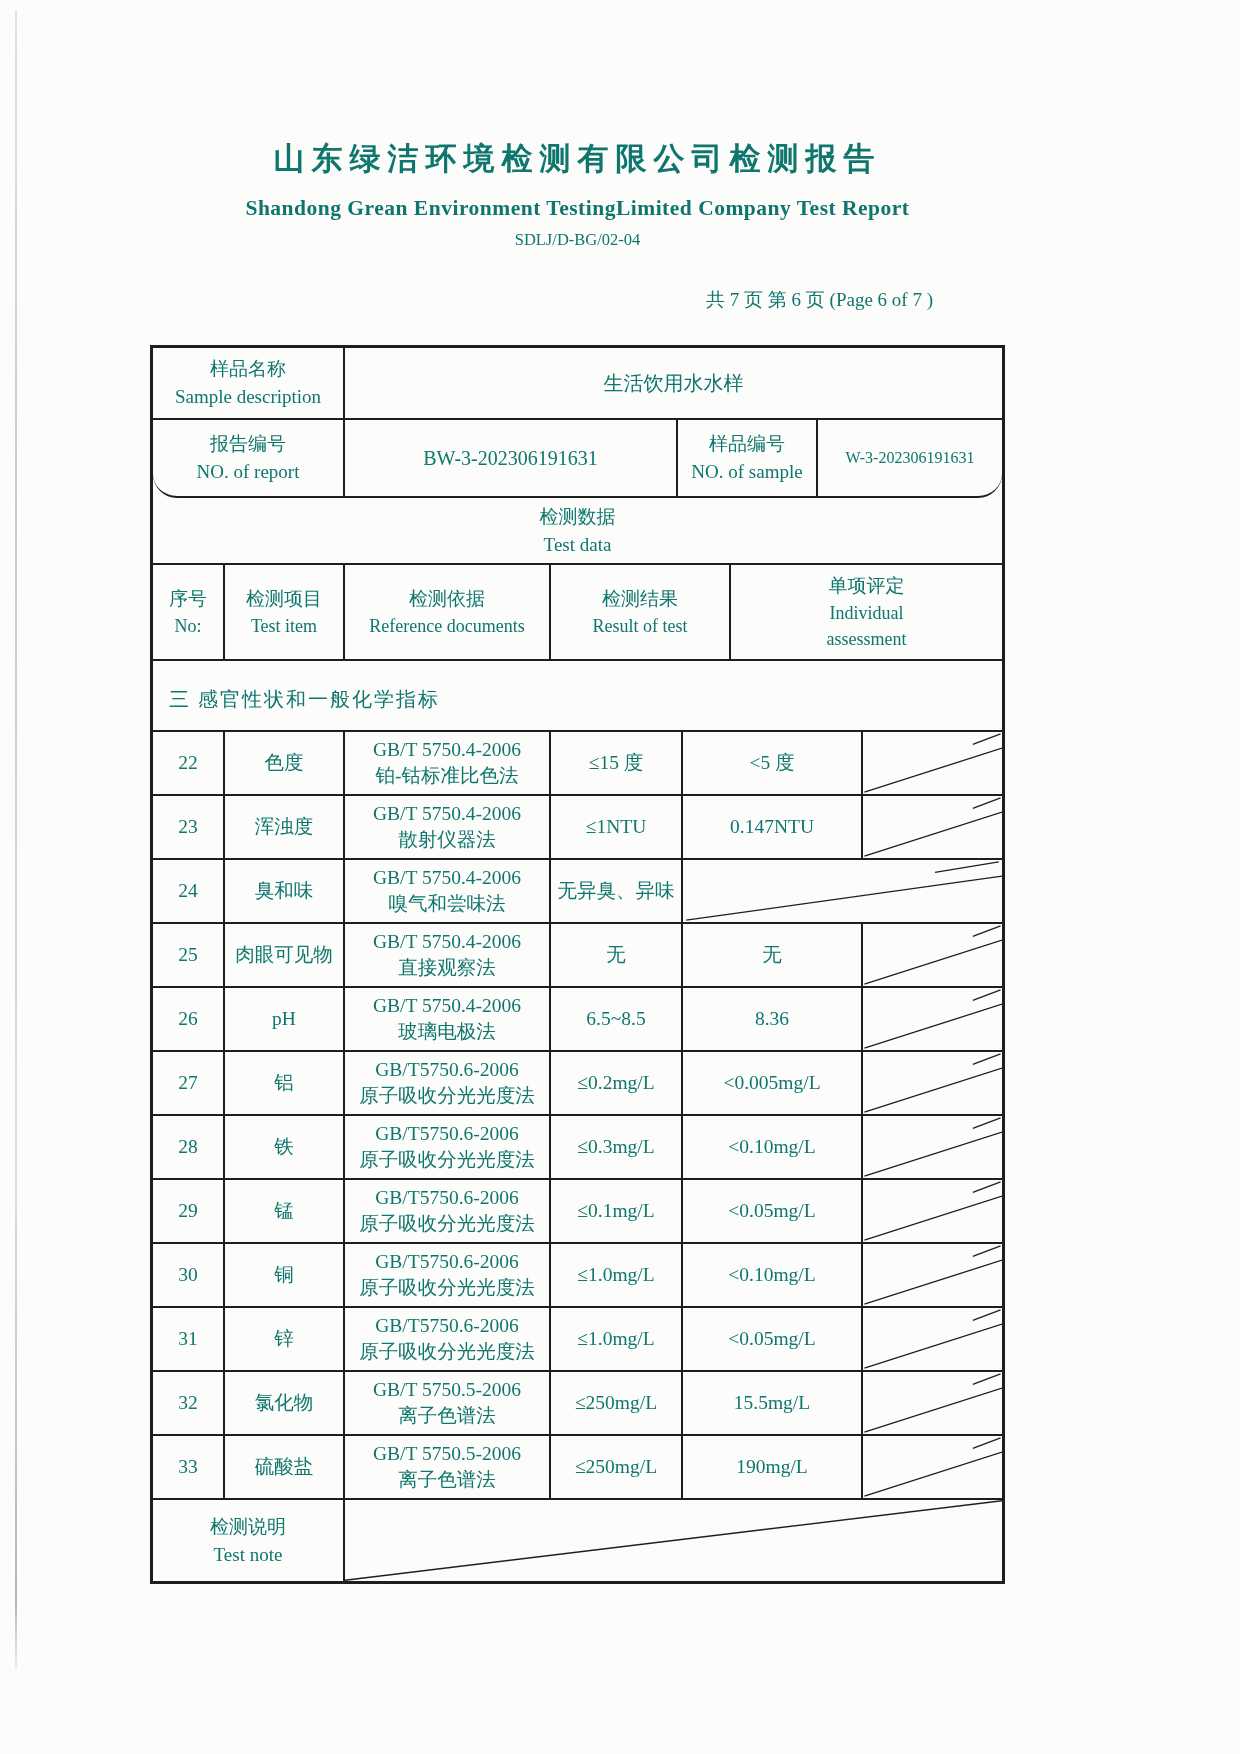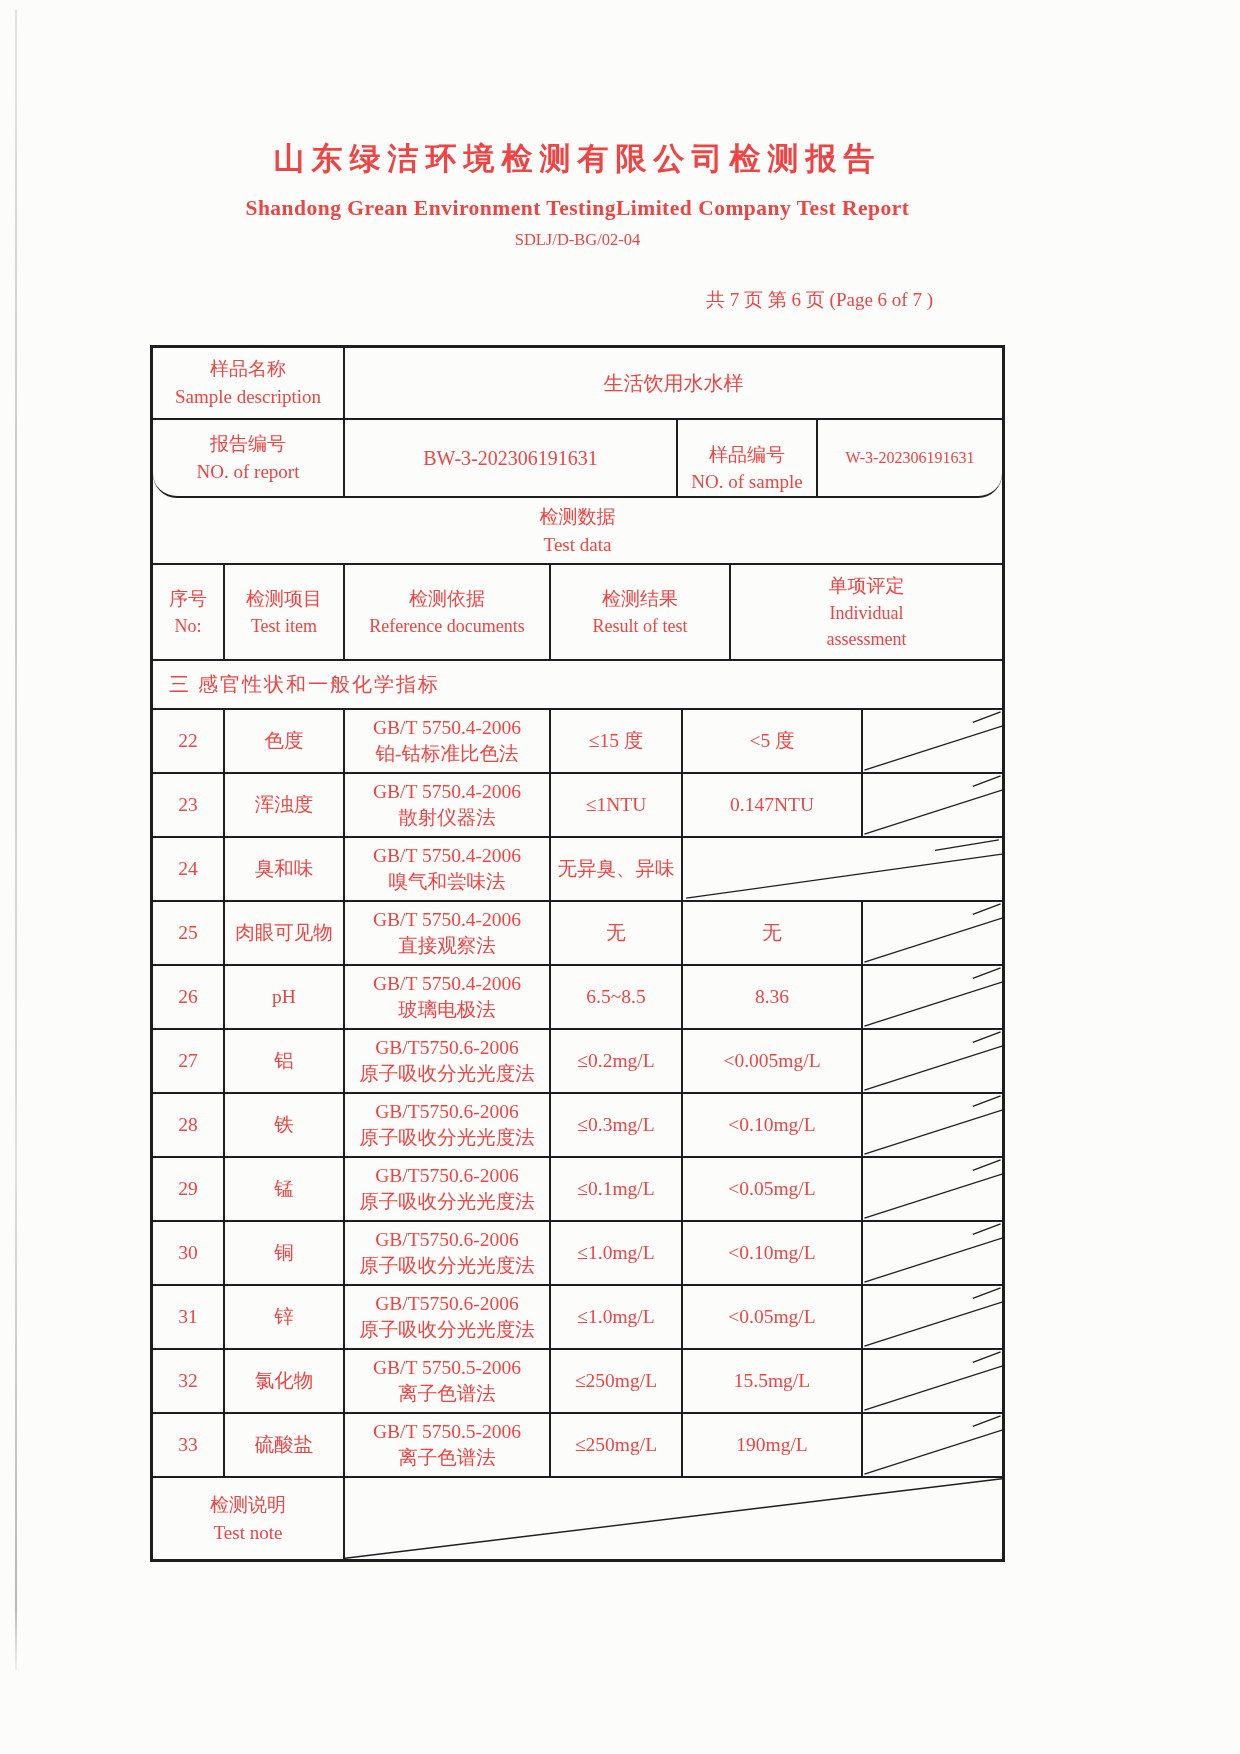--- a/index.html
+++ b/index.html
@@ -2,21 +2,21 @@
 <html><head>
 <meta charset="utf-8">
 <style>
   html,body{margin:0;padding:0;background:#e8e8e8;}
   .page{
     position:relative;
     width:1240px;height:1754px;
     margin:0 auto;
     background:#fcfcfb;
     font-family:"Liberation Serif","DejaVu Serif",serif;
-    color:#ef4444;
+    color:#0f766e;
     overflow:hidden;
   }
   
   .scan-streak{
     position:absolute;left:15px;top:10px;width:2px;height:1660px;
     background:linear-gradient(to bottom,rgba(0,0,0,.10),rgba(0,0,0,.20) 30%,rgba(0,0,0,.12) 70%,rgba(0,0,0,.28) 96%,rgba(0,0,0,.05));
   }
   .doc-title-cn{
     position:absolute;left:150px;top:138px;width:855px;
     text-align:center;font-size:31px;font-weight:bold;letter-spacing:7px;
@@ -45,36 +45,36 @@
     display:flex;flex-direction:column;justify-content:center;align-items:center;
     text-align:center;font-size:19px;line-height:1.45;
   }
   .c:last-child{border-right:none;}
   
   .row-sample{height:72px;font-family:Liberation Serif, serif;}
   .row-report{height:78px;border-radius:24px;}
   .lblcell{flex:0 0 192px;}
   .valcell{flex:1 1 auto;font-size:20px;}
   .cell-report-val{flex:0 0 333px;font-size:20px;}
-  .cell-sampleno-lbl{flex:0 0 140px;justify-content:flex-end;}
+  .cell-sampleno-lbl{flex:0 0 140px;}
   .cell-sampleno-val{flex:1 1 auto;font-size:16px;}
   
   .row-caption{height:67px;}
   .captioncell{flex:1 1 auto;}
   
   .row-head{height:96px;}
   .hd .en{font-size:18px;}
   .c1{flex:0 0 72px;}
   .c2{flex:0 0 120px;}
   .c3{flex:0 0 206px;}
   .c4{flex:0 0 132px;}
   .c5{flex:0 0 180px;}
   .c6{flex:1 1 auto;}
   
-  .row-group{height:49px;}
+  .row-group{height:64px;margin-top:7px;}
   .groupcell{flex:1 1 auto;align-items:flex-start;justify-content:center;padding-left:16px;font-size:20px;letter-spacing:2px;}
   
   .trow{height:64px;}
   .trow .c{font-size:19.5px;line-height:1.32;}
   .assess{position:relative;}
   .assess svg{position:absolute;inset:0;width:100%;height:100%;}
   
   .row-note{height:81px;}
   .notecell{flex:1 1 auto;position:relative;}
   .notecell svg{position:absolute;inset:0;width:100%;height:100%;}

